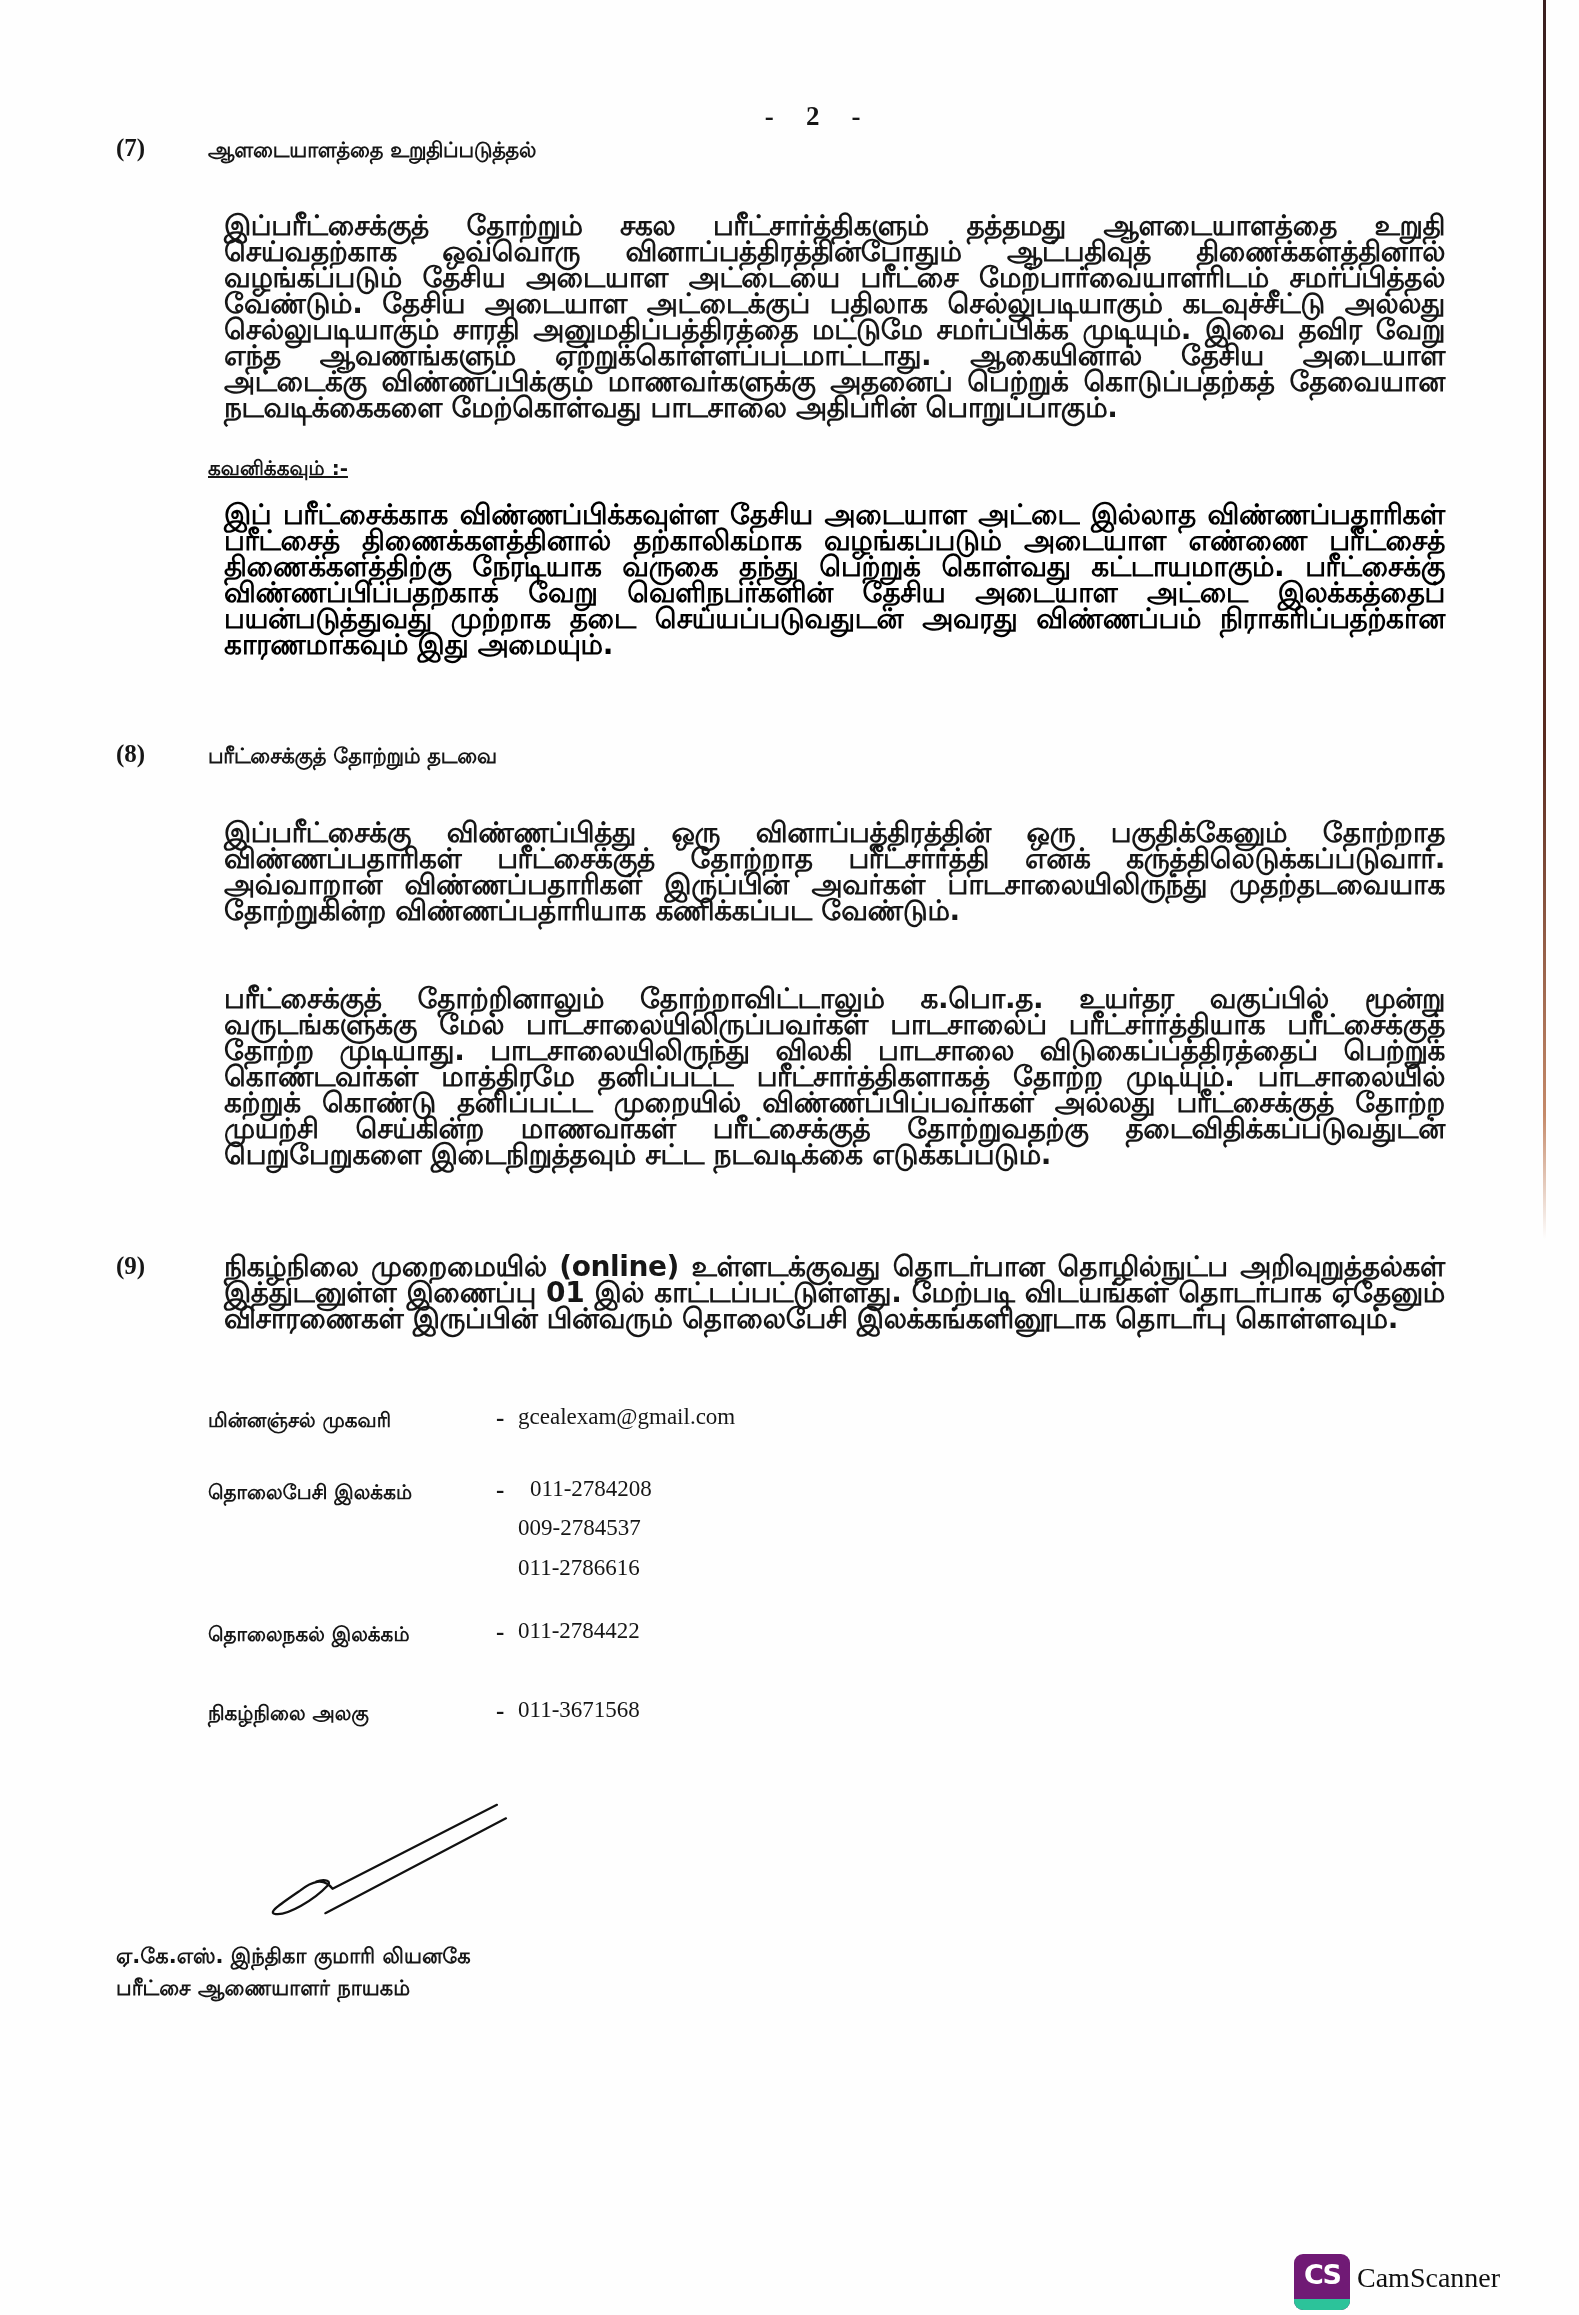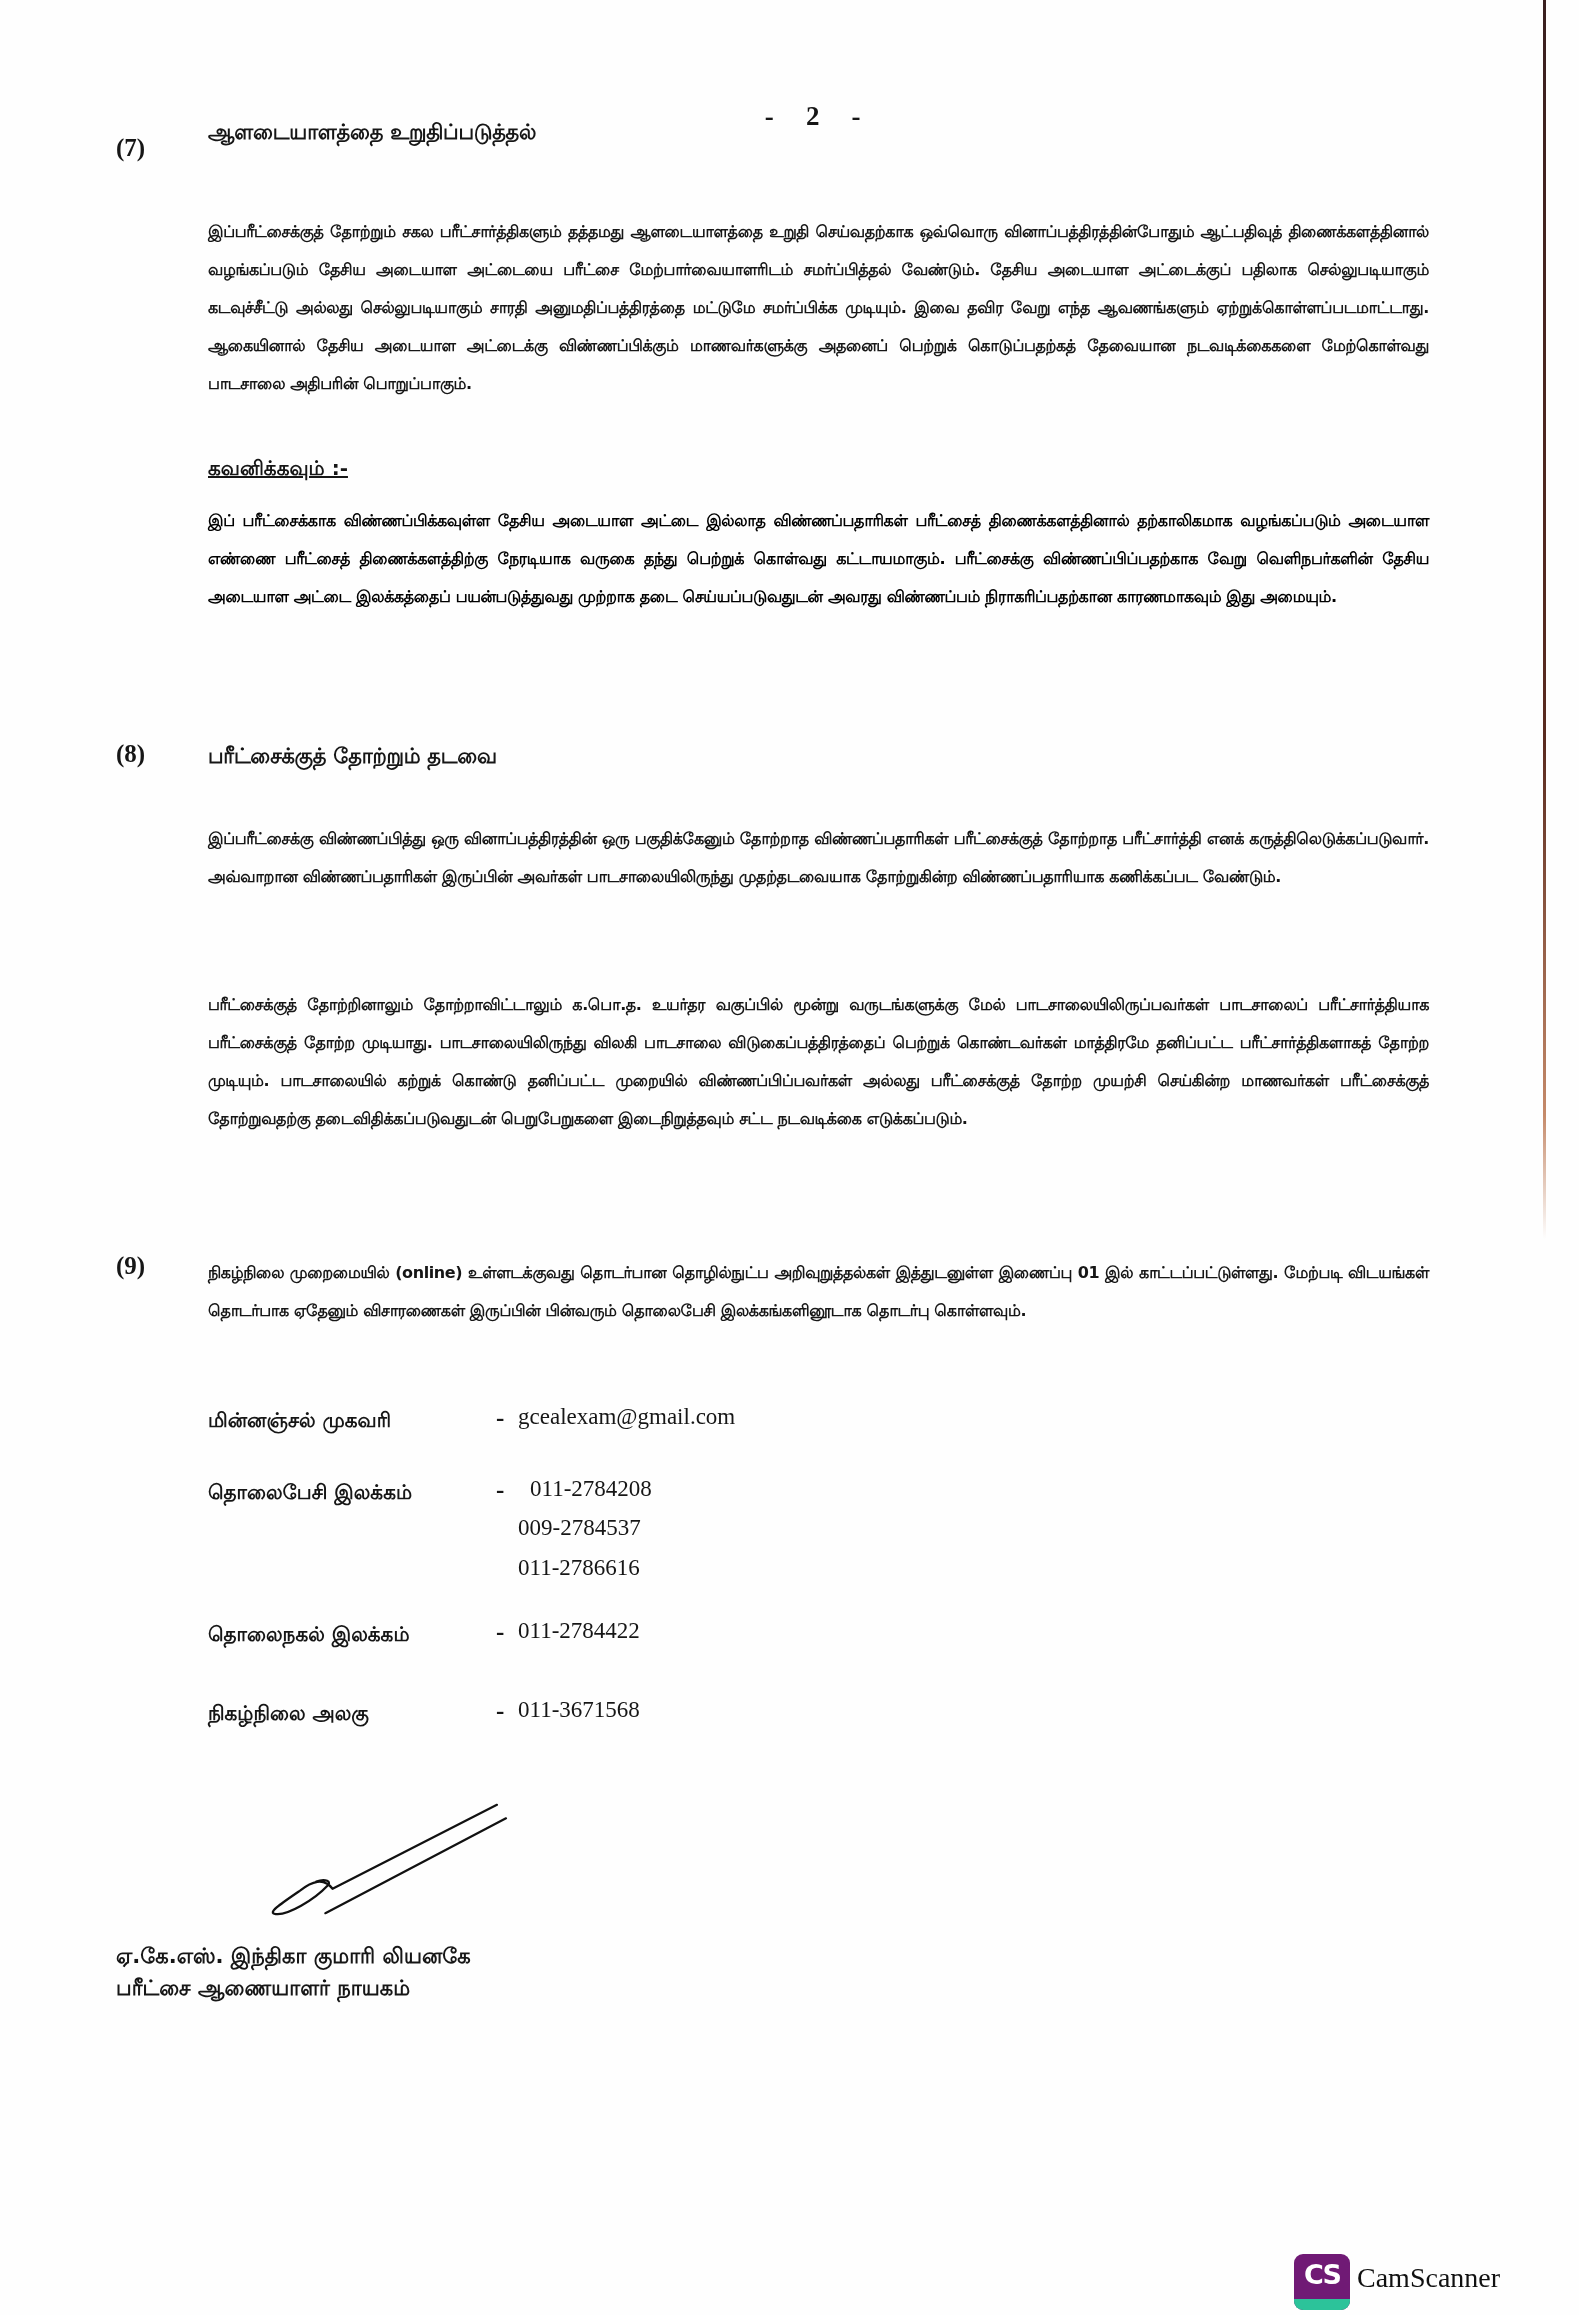--- a/index.html
+++ b/index.html
@@ -16,21 +16,21 @@
     position:absolute; left:751px; top:101px; width:136px; text-align:center;
     font-family:"Liberation Serif", serif; font-size:27px; font-weight:bold; letter-spacing:12.7px;
   }
   .sec-num {
     position:absolute; left:116px; font-family:"Liberation Serif", serif; font-size:25px; font-weight:bold;
   }
   .sec-title {
     position:absolute; left:208px; font-size:21px; font-weight:bold; letter-spacing:-0.3px;
   }
   .para {
-    position:absolute; left:208px; width:1221px; font-size:16px; line-height:38px;
+    position:absolute; left:224px; width:1221px; font-size:28px; line-height:26px;
     text-align:justify; font-weight:bold; letter-spacing:-0.4px;
   }
   .para.heavy { font-weight:bold; color:#000; }
   .note-label {
     position:absolute; left:208px; font-size:20px; font-weight:bold; text-decoration:underline;
   }
   .contact-row { position:absolute; left:208px; font-size:20px; font-weight:bold; }
   .contact-label { position:absolute; left:0; white-space:nowrap; }
   .contact-dash { position:absolute; left:288px; font-family:"Liberation Serif", serif; font-size:25px; }
   .contact-value { position:absolute; left:310px; font-family:"Liberation Serif", serif; font-size:23px; white-space:nowrap; font-weight:normal; }
@@ -43,21 +43,21 @@
 </style>
 </head>
 <body>
 
 <div class="page">
   <div class="edge-line"></div>
 
   <div class="page-number">- 2 -</div>
 
   <div class="sec-num" style="top:134px;">(7)</div>
-  <div class="sec-title" style="top:120px;">ஆளடையாளத்தை உறுதிப்படுத்தல்</div>
+  <div class="sec-title" style="top:138px;">ஆளடையாளத்தை உறுதிப்படுத்தல்</div>
   <div class="para" style="top:213px;">இப்பரீட்சைக்குத் தோற்றும் சகல பரீட்சார்த்திகளும் தத்தமது ஆளடையாளத்தை உறுதி செய்வதற்காக ஒவ்வொரு வினாப்பத்திரத்தின்போதும் ஆட்பதிவுத் திணைக்களத்தினால் வழங்கப்படும் தேசிய அடையாள அட்டையை பரீட்சை மேற்பார்வையாளரிடம் சமர்ப்பித்தல் வேண்டும். தேசிய அடையாள அட்டைக்குப் பதிலாக செல்லுபடியாகும் கடவுச்சீட்டு அல்லது செல்லுபடியாகும் சாரதி அனுமதிப்பத்திரத்தை மட்டுமே சமர்ப்பிக்க முடியும். இவை தவிர வேறு எந்த ஆவணங்களும் ஏற்றுக்கொள்ளப்படமாட்டாது. ஆகையினால் தேசிய அடையாள அட்டைக்கு விண்ணப்பிக்கும் மாணவர்களுக்கு அதனைப் பெற்றுக் கொடுப்பதற்கத் தேவையான நடவடிக்கைகளை மேற்கொள்வது பாடசாலை அதிபரின் பொறுப்பாகும்.</div>
 
   <div class="note-label" style="top:456px;text-align:right;">கவனிக்கவும் :-</div>
   <div class="para heavy" style="top:502px;">இப் பரீட்சைக்காக விண்ணப்பிக்கவுள்ள தேசிய அடையாள அட்டை இல்லாத விண்ணப்பதாரிகள் பரீட்சைத் திணைக்களத்தினால் தற்காலிகமாக வழங்கப்படும் அடையாள எண்ணை பரீட்சைத் திணைக்களத்திற்கு நேரடியாக வருகை தந்து பெற்றுக் கொள்வது கட்டாயமாகும். பரீட்சைக்கு விண்ணப்பிப்பதற்காக வேறு வெளிநபர்களின் தேசிய அடையாள அட்டை இலக்கத்தைப் பயன்படுத்துவது முற்றாக தடை செய்யப்படுவதுடன் அவரது விண்ணப்பம் நிராகரிப்பதற்கான காரணமாகவும் இது அமையும்.</div>
 
   <div class="sec-num" style="top:740px;">(8)</div>
   <div class="sec-title" style="top:744px;">பரீட்சைக்குத் தோற்றும் தடவை</div>
   <div class="para" style="top:820px;">இப்பரீட்சைக்கு விண்ணப்பித்து ஒரு வினாப்பத்திரத்தின் ஒரு பகுதிக்கேனும் தோற்றாத விண்ணப்பதாரிகள் பரீட்சைக்குத் தோற்றாத பரீட்சார்த்தி எனக் கருத்திலெடுக்கப்படுவார். அவ்வாறான விண்ணப்பதாரிகள் இருப்பின் அவர்கள் பாடசாலையிலிருந்து முதற்தடவையாக தோற்றுகின்ற விண்ணப்பதாரியாக கணிக்கப்பட வேண்டும்.</div>
   <div class="para" style="top:986px;">பரீட்சைக்குத் தோற்றினாலும் தோற்றாவிட்டாலும் க.பொ.த. உயர்தர வகுப்பில் மூன்று வருடங்களுக்கு மேல் பாடசாலையிலிருப்பவர்கள் பாடசாலைப் பரீட்சார்த்தியாக பரீட்சைக்குத் தோற்ற முடியாது. பாடசாலையிலிருந்து விலகி பாடசாலை விடுகைப்பத்திரத்தைப் பெற்றுக் கொண்டவர்கள் மாத்திரமே தனிப்பட்ட பரீட்சார்த்திகளாகத் தோற்ற முடியும். பாடசாலையில் கற்றுக் கொண்டு தனிப்பட்ட முறையில் விண்ணப்பிப்பவர்கள் அல்லது பரீட்சைக்குத் தோற்ற முயற்சி செய்கின்ற மாணவர்கள் பரீட்சைக்குத் தோற்றுவதற்கு தடைவிதிக்கப்படுவதுடன் பெறுபேறுகளை இடைநிறுத்தவும் சட்ட நடவடிக்கை எடுக்கப்படும்.</div>
 

